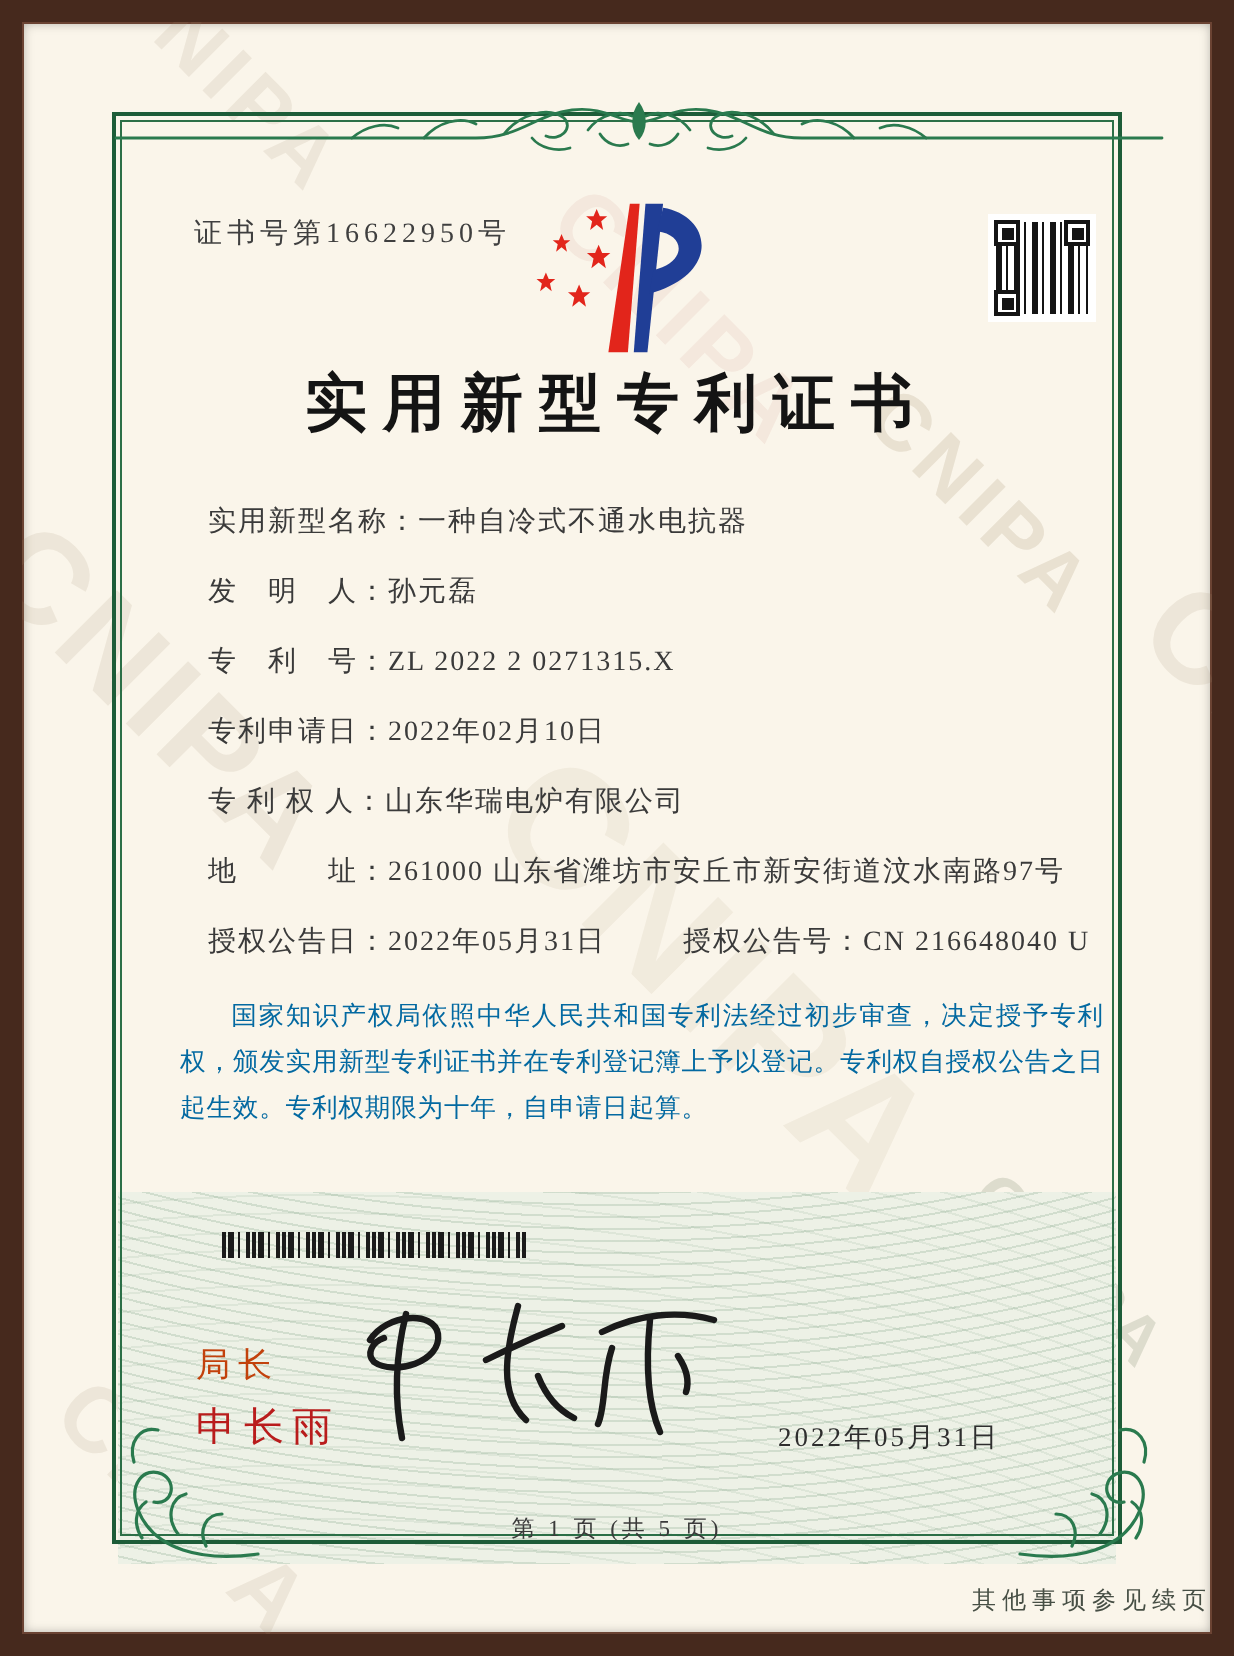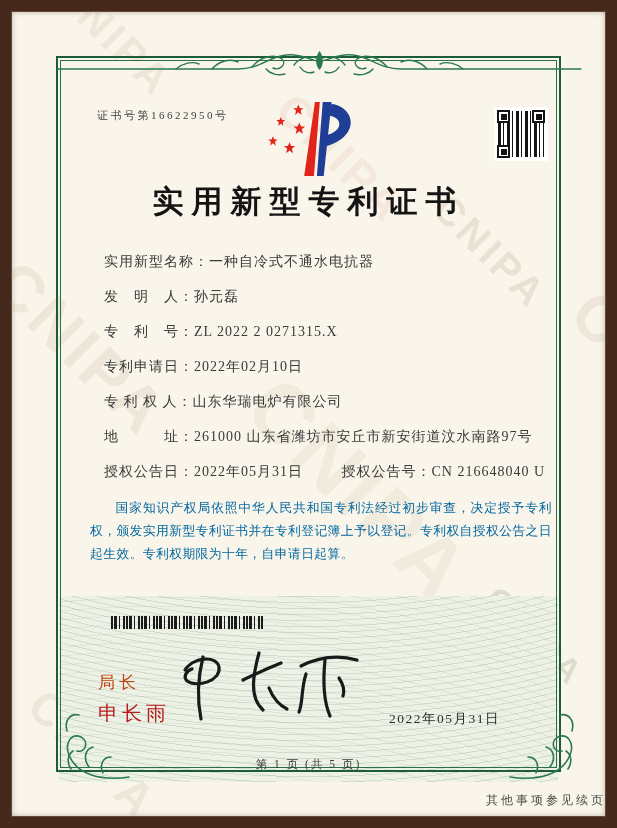--- a/index.html
+++ b/index.html
@@ -25,21 +25,21 @@
     letter-spacing:4px;white-space:nowrap;z-index:1;}
   .wm1{left:28px;top:2px;font-size:42px;}
   .wm2{left:408px;top:218px;font-size:40px;color:rgba(164,143,110,0.20);}
   .wm3{left:-38px;top:300px;font-size:64px;}
   .wm4{left:540px;top:330px;font-size:64px;}
   .wm5{left:210px;top:430px;font-size:84px;color:rgba(164,143,110,0.10);}
   .wm6{left:462px;top:606px;font-size:34px;color:rgba(120,130,105,0.22);}
   .wm7{left:2px;top:716px;font-size:46px;}
   .wm8{left:250px;top:120px;font-size:46px;color:rgba(200,120,110,0.10);}
   
-  .cert-no{position:absolute;left:86px;top:97px;font-size:11px;letter-spacing:2.5px;color:#3f3f3f;z-index:4;}
+  .cert-no{position:absolute;left:86px;top:97px;font-size:14px;letter-spacing:2.5px;color:#3f3f3f;z-index:4;}
   .logo{position:absolute;left:252px;top:87px;width:98px;height:82px;z-index:4;}
   .qr{position:absolute;left:483px;top:96px;width:54px;height:54px;background:#fff;z-index:4;padding:3px;box-sizing:border-box;}
   .qr-mod{position:absolute;inset:4px;
     background:
       repeating-linear-gradient(90deg,#141414 0 3px,transparent 3px 5px,#141414 5px 6px,transparent 6px 9px),
       repeating-linear-gradient(0deg,#fff 0 2px,transparent 2px 5px,#fff 5px 7px,transparent 7px 9px);
     }
   .qr .f{position:absolute;width:13px;height:13px;border:2.5px solid #141414;background:#fff;box-sizing:border-box;}
   .qr .f::after{content:"";position:absolute;inset:1.5px;background:#141414;}
   .f.tl{left:3px;top:3px;} .f.tr{right:3px;top:3px;} .f.bl{left:3px;bottom:3px;}

